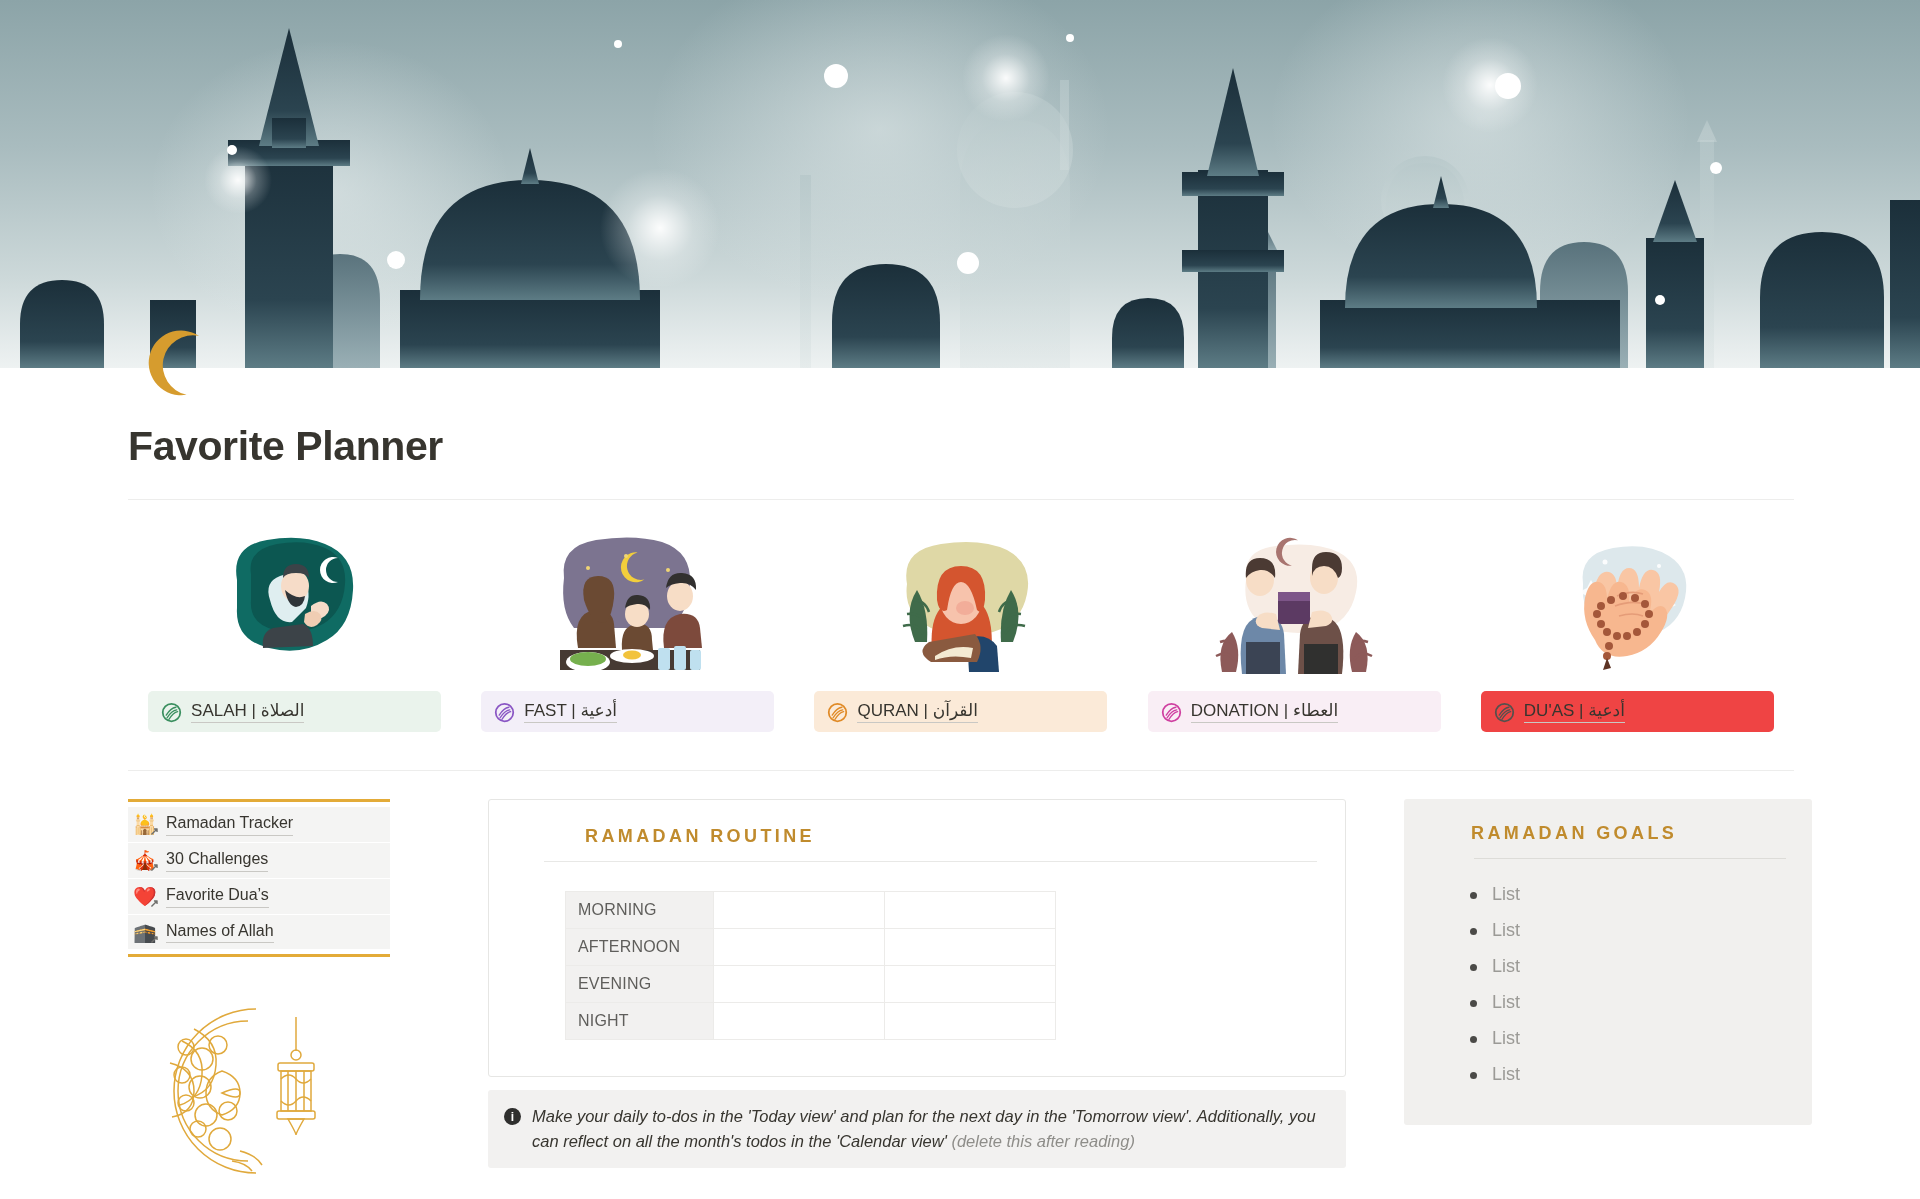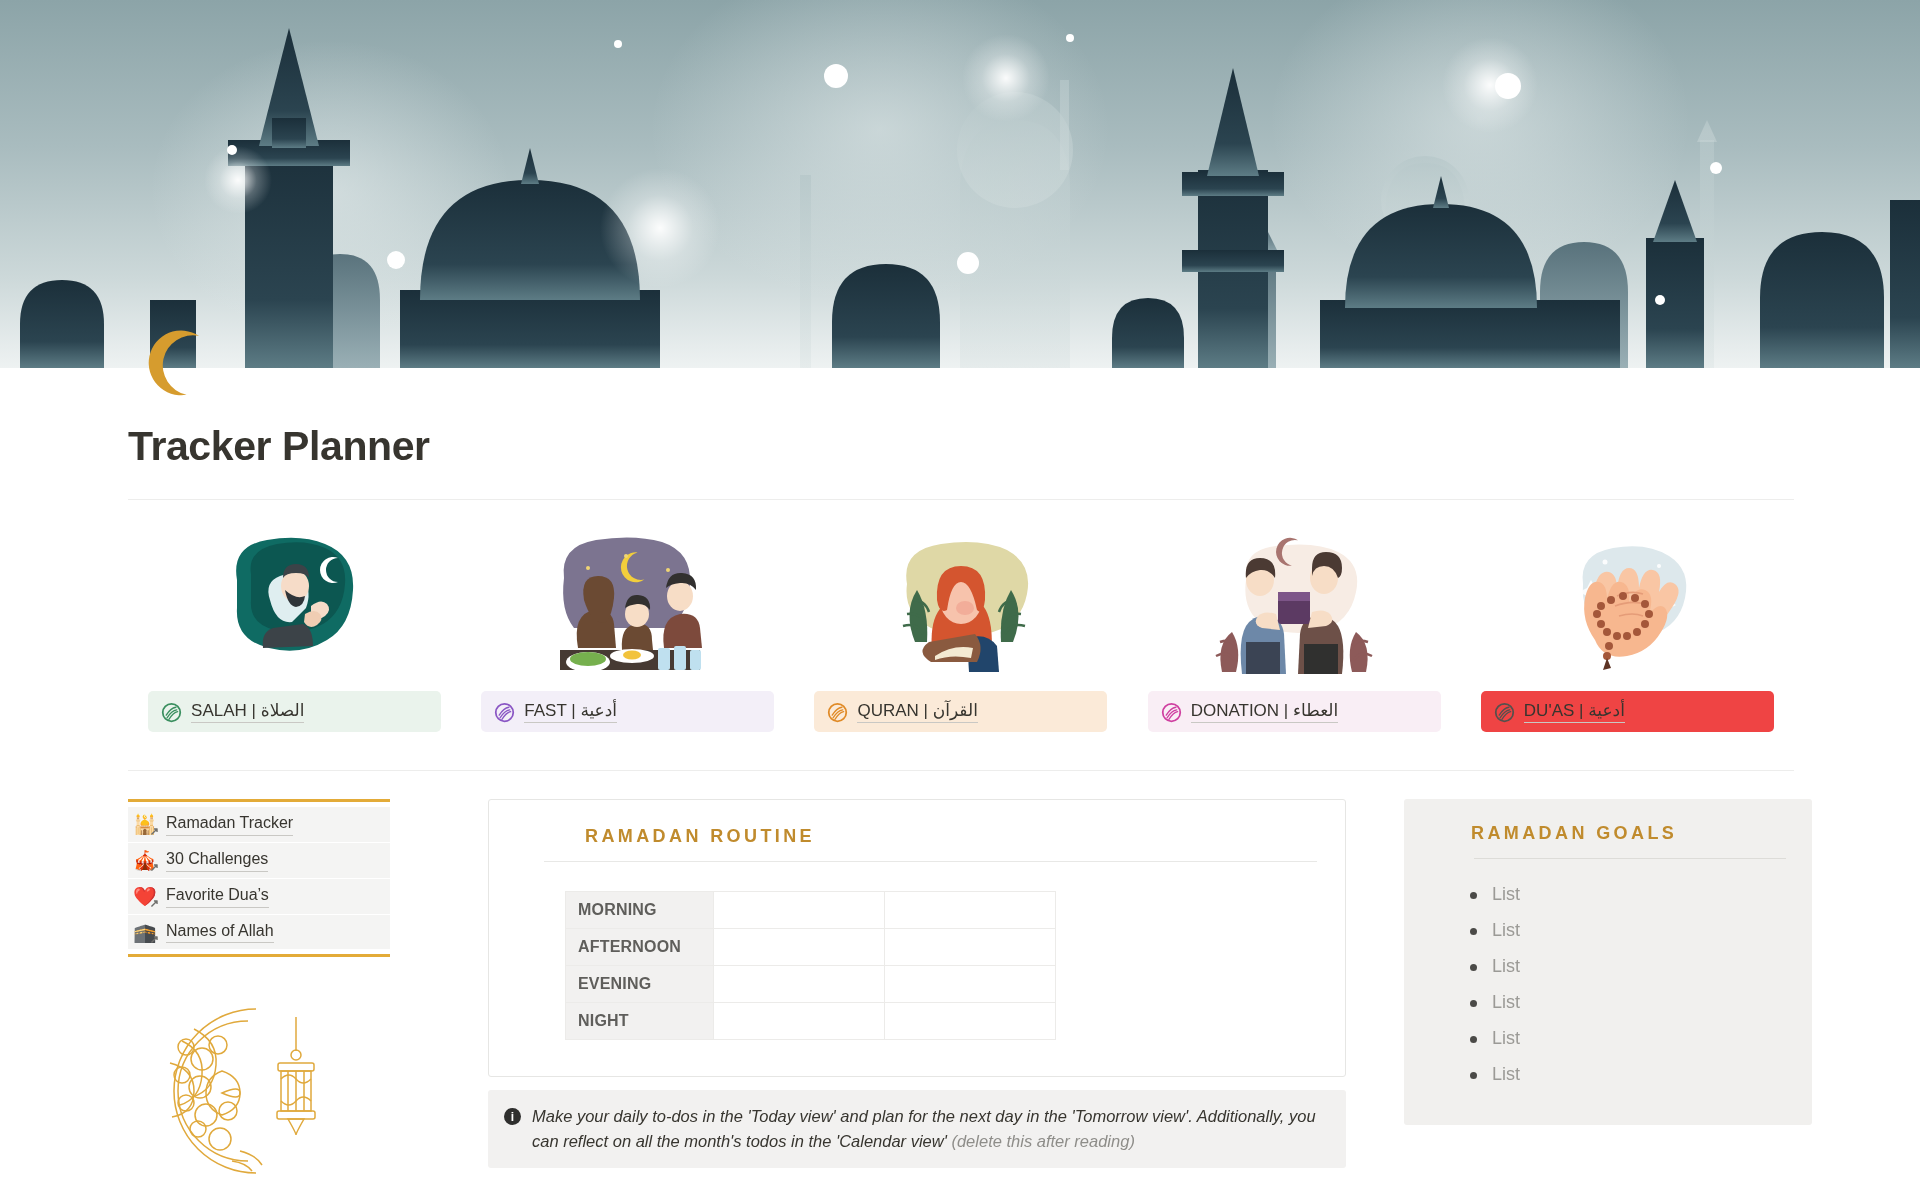--- a/index.html
+++ b/index.html
@@ -153,21 +153,20 @@
     color: #c08b2d;
     letter-spacing: 3.4px;
   }
   .panel-rule { height: 1px; background: #e8e8e6; margin: 13px 0 0 27px; }
 
   table.routine {
     border-collapse: collapse;
     margin: 29px 0 0 48px;
     width: 490px;
     table-layout: fixed;
-    font-weight: bold;
   }
   table.routine td { border: 1px solid #ecebe9; height: 37px; }
   table.routine td.rlabel {
     background: #f2f1f0;
     width: 148px;
     padding: 0 0 0 12px;
     font-size: 16px;
     color: #5f5e5b;
     letter-spacing: 0.2px;
   }
@@ -329,21 +328,21 @@
   </svg>
 </div>
 
 <svg class="page-icon" viewBox="0 0 64 64">
   <path d="M46 6 A28 28 0 1 0 46 58 A23 23 0 1 1 46 6 Z" fill="#d69c2e" transform="rotate(12 32 32)"></path>
 </svg>
 
 <div class="page">
   <div class="content">
 
-    <h1 class="page-title">Tracker Planner</h1>
+    <h1 class="page-title">Favorite Planner</h1>
     <div class="title-rule"></div>
 
     <div class="cards">
 
       <div class="card">
         <div class="card-art">
           <svg width="176" height="152" viewBox="0 0 176 152">
             <path d="M30 58 q-6-34 30-40 q34-6 58 4 q30 12 28 46 q-2 36-26 50 q-26 16-58 8 q-34-8-32-40 Z" fill="#0f6b63"></path>
             <path d="M44 52 q-4-24 26-30 q28-5 48 4 q22 10 20 36 q-2 28-22 40 q-22 12-48 6 q-26-6-24-30 Z" fill="#0c5751"></path>
             <path d="M131 36 a13 13 0 1 0 0 24 a10.5 10.5 0 1 1 0-24 Z" fill="#ffffff"></path>

